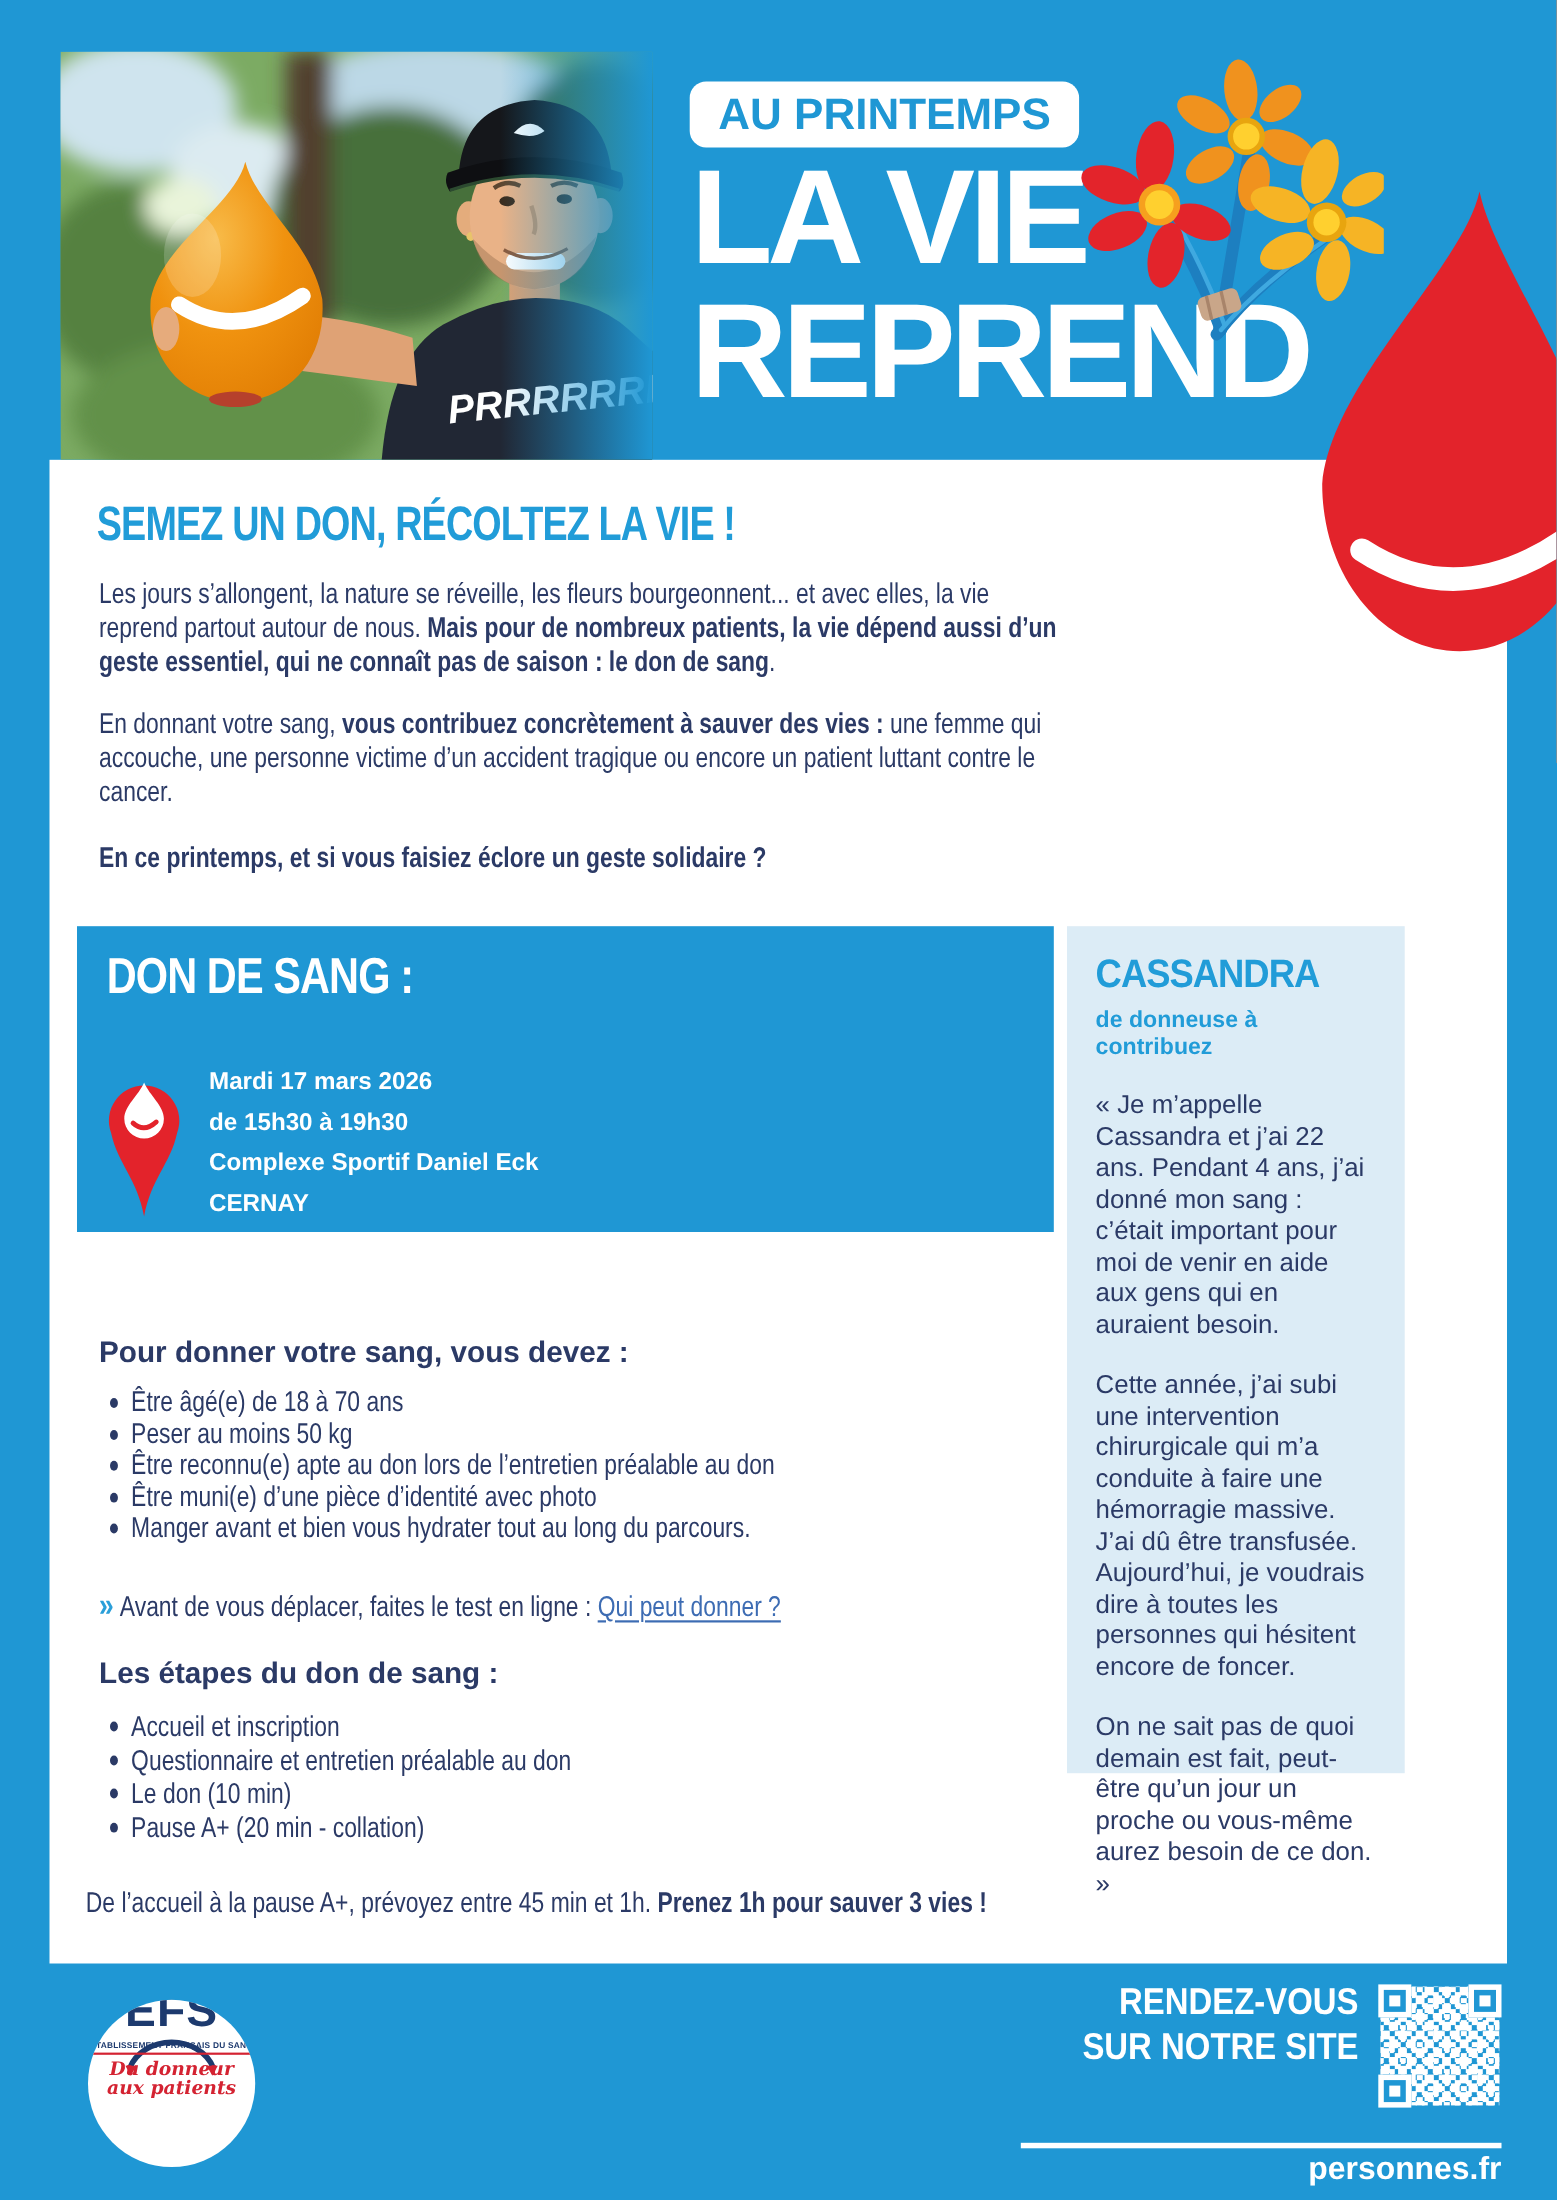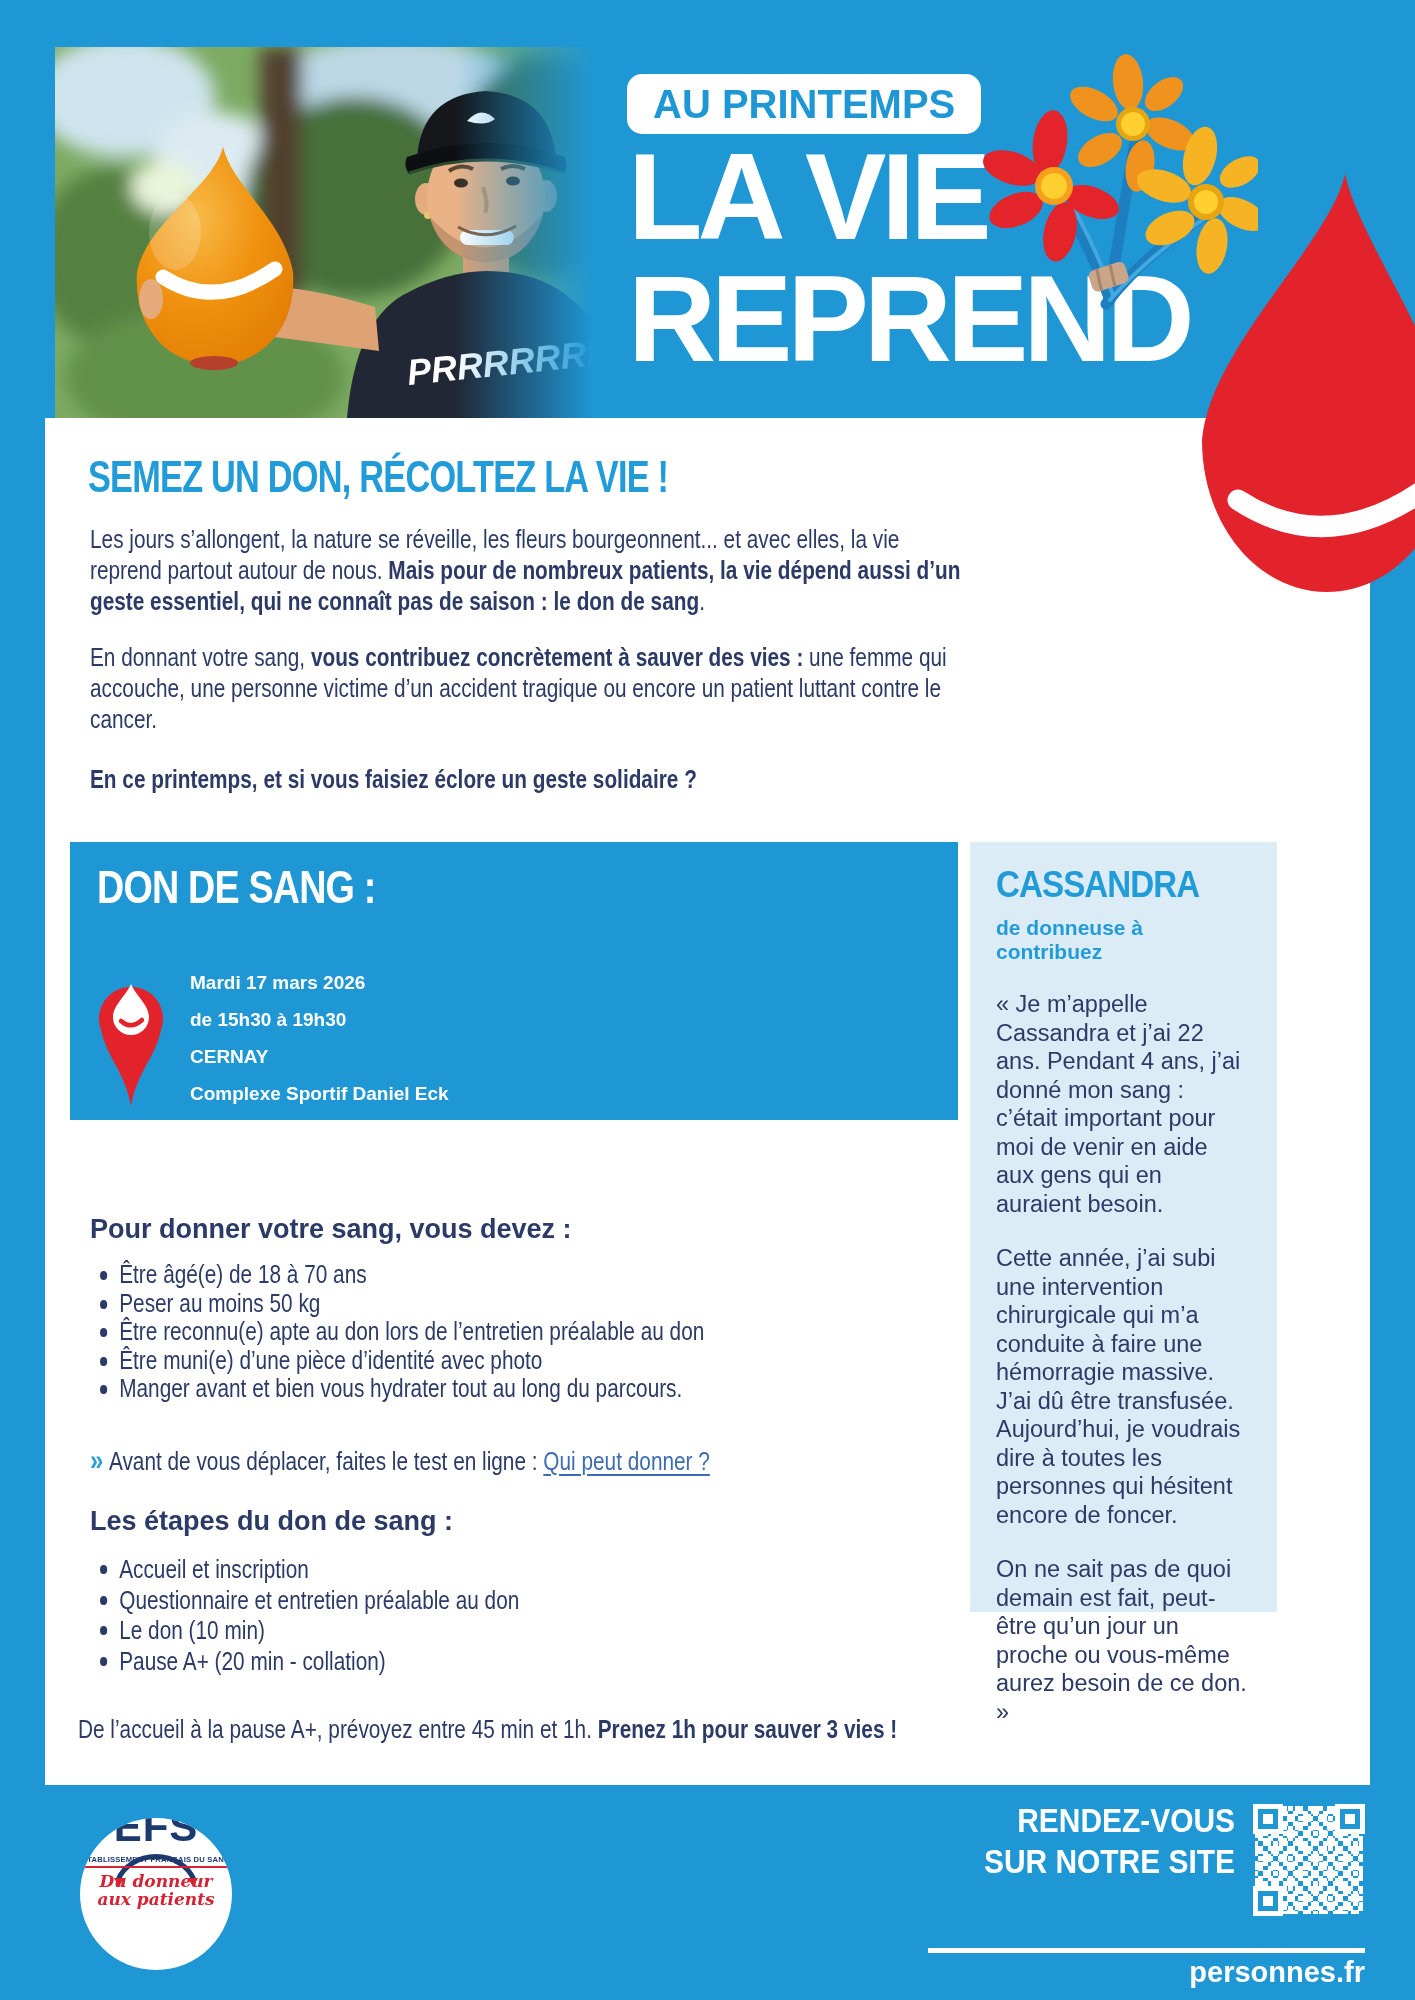--- a/index.html
+++ b/index.html
@@ -45,21 +45,21 @@
   b,.bold{font-weight:bold;}
 
   
   .event-box{left:70px;top:842px;width:888px;height:278px;background:#1f97d4;}
   .event-title{
     position:absolute;left:27px;top:18px;color:#fff;font-weight:900;font-size:46px;
     white-space:nowrap;transform:scaleX(.82);transform-origin:0 0;letter-spacing:-1px;
   }
   .pin{position:absolute;left:25px;top:126px;}
   .event-lines{position:absolute;left:120px;top:122px;color:#fff;font-weight:bold;
-    font-size:19px;line-height:37px;}
+    font-size:22px;line-height:37px;}
   .event-lines a{color:#fff;text-decoration:underline;text-underline-offset:5px;}
 
   
   .cassandra{left:970px;top:842px;width:307px;height:770px;background:#dcecf6;
     box-sizing:border-box;padding:22px 26px;}
   .cass-name{color:#219cd8;font-weight:900;font-size:36px;letter-spacing:-1px;
     transform:scaleX(.92);transform-origin:0 0;white-space:nowrap;}
   .cass-sub{color:#219cd8;font-weight:bold;font-size:21px;margin-top:10px;}
   .cass-p{font-size:23.5px;line-height:28.5px;margin-top:26px;color:#2b3a66;}
 
@@ -272,22 +272,22 @@
     <div class="pin">
       <svg width="72" height="142" viewBox="0 0 72 142">
         <path d="M36 138 C30 104 12 90 6 62 A32 32 0 1 1 66 62 C60 90 42 104 36 138 Z" fill="#e3232b"></path>
         <path d="M36 16 C31 28 18 37 18 49 A18 18 0 0 0 54 49 C54 37 41 28 36 16 Z" fill="#ffffff"></path>
         <path d="M26 53 Q36 62 47 52" stroke="#e3232b" stroke-width="4.5" stroke-linecap="round" fill="none"></path>
       </svg>
     </div>
     <div class="event-lines">
       <div>Mardi 17 mars 2026</div>
       <div>de 15h30 à 19h30</div>
+      <div>Complexe Sportif Daniel Eck</div>
       <div>CERNAY</div>
-      <div>Complexe Sportif Daniel Eck</div>
       <div><a href="#">Prenez RDV sur : dondesang.fr</a></div>
     </div>
   </div>
 
   <div class="abs cassandra">
     <div class="cass-name">CASSANDRA</div>
     <div class="cass-sub">de donneuse à contribuez</div>
     <div class="cass-p">« Je m’appelle Cassandra et j’ai 22 ans. Pendant 4 ans, j’ai donné mon sang : c’était important pour moi de venir en aide aux gens qui en auraient besoin.</div>
     <div class="cass-p">Cette année, j’ai subi une intervention chirurgicale qui m’a conduite à faire une hémorragie massive. J’ai dû être transfusée. Aujourd’hui, je voudrais dire à toutes les personnes qui hésitent encore de foncer.</div>
     <div class="cass-p">On ne sait pas de quoi demain est fait, peut-être qu’un jour un proche ou vous-même aurez besoin de ce don. »</div>

